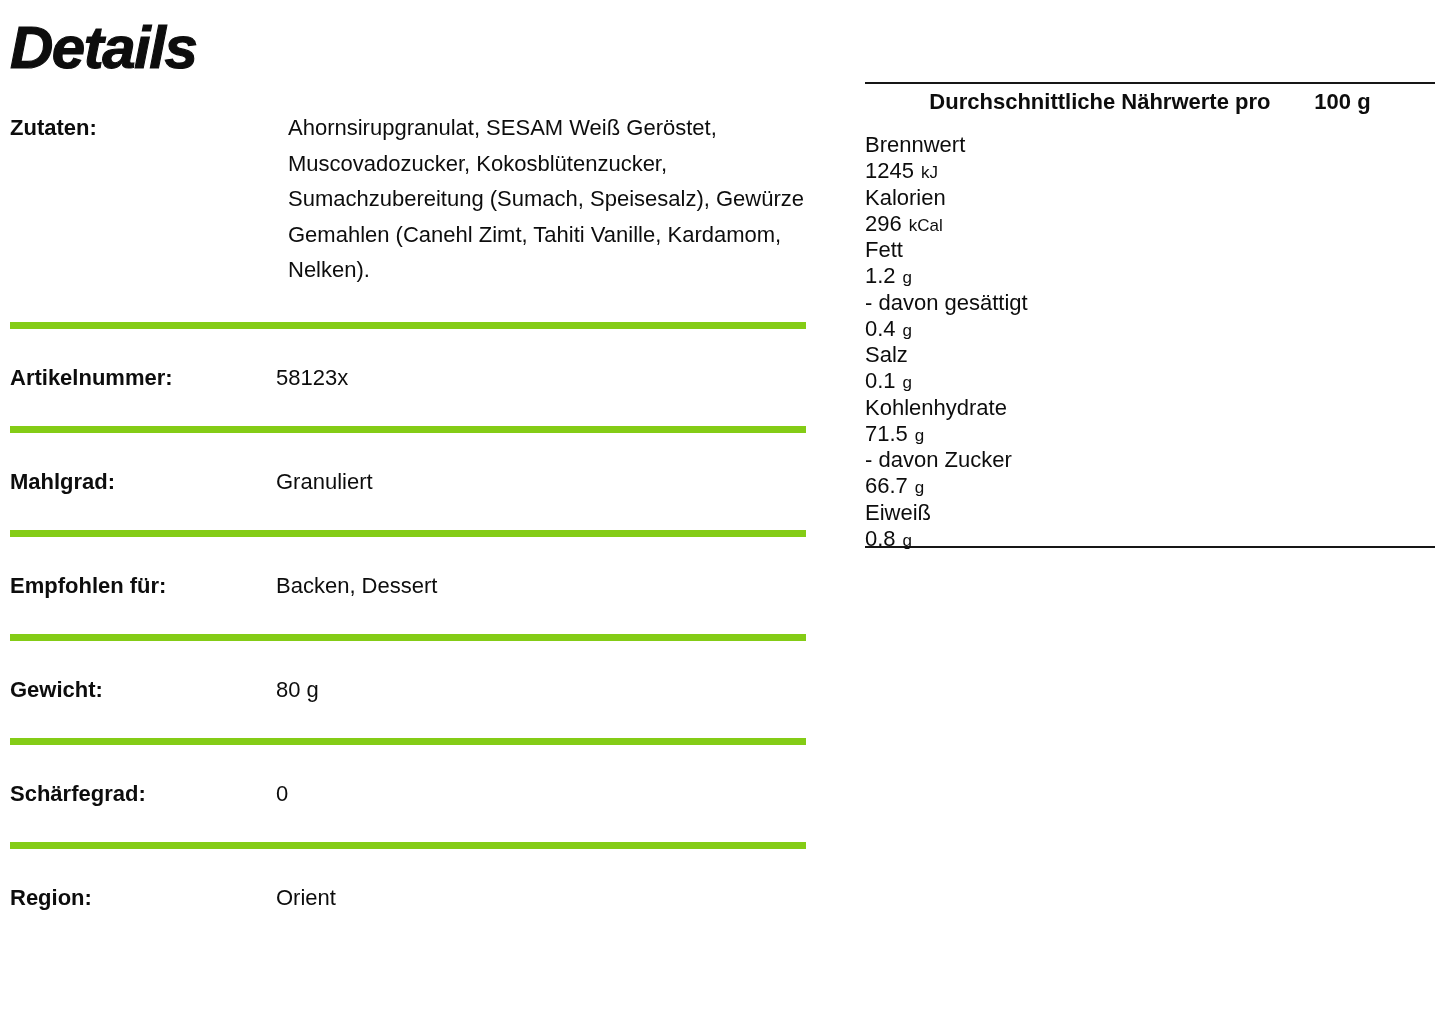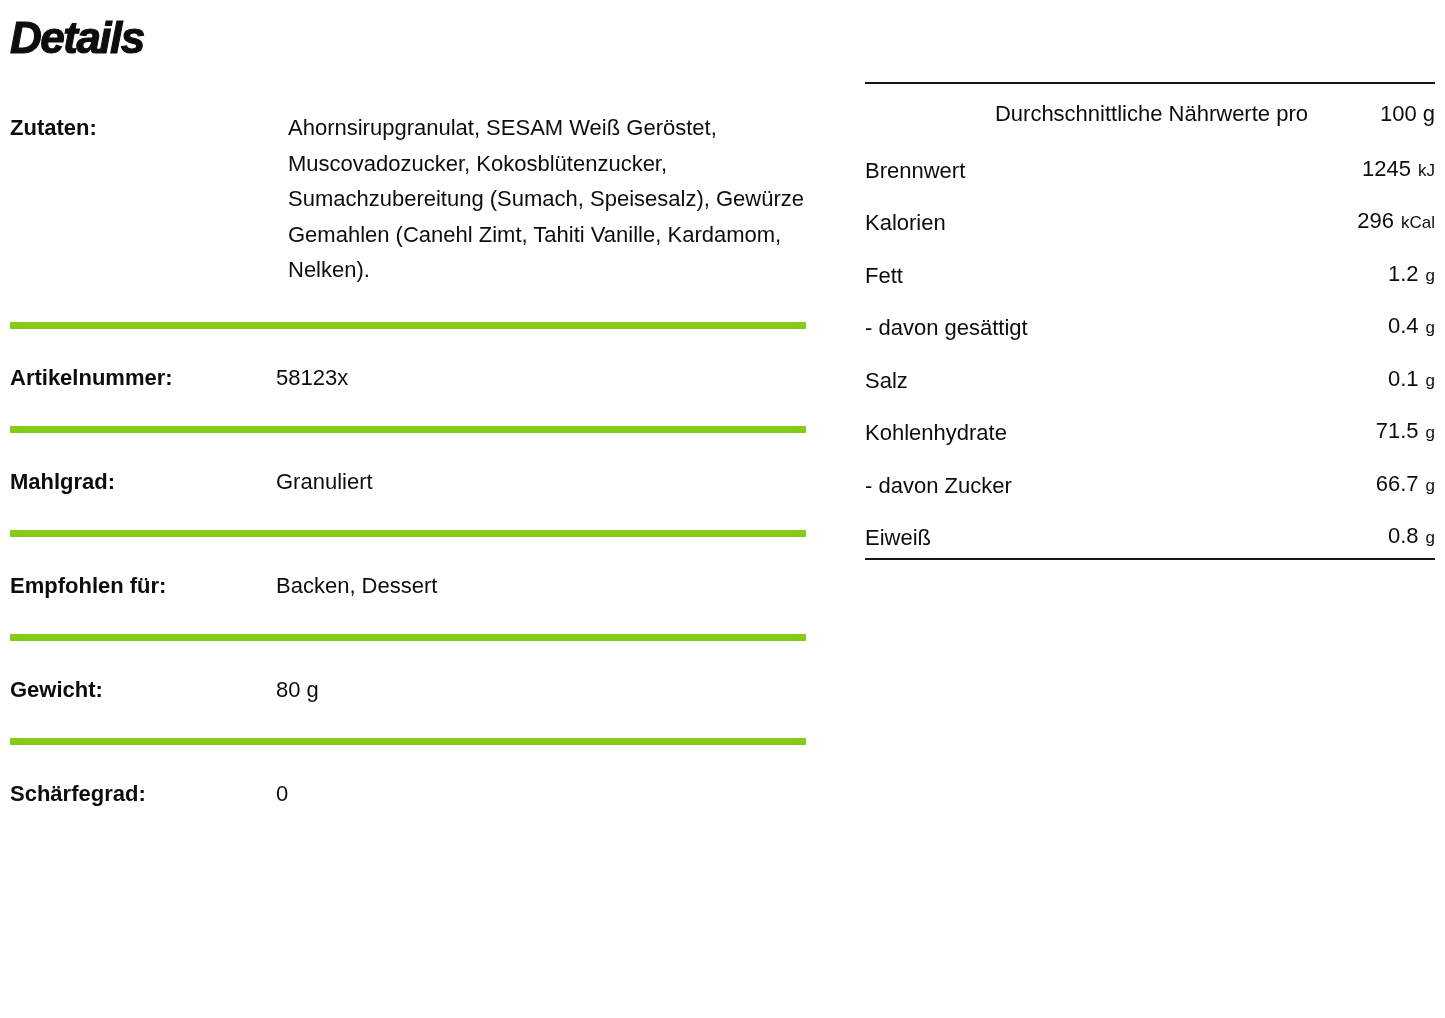--- a/index.html
+++ b/index.html
@@ -15,21 +15,21 @@
     font-family: "Liberation Sans", "DejaVu Sans", sans-serif;
     color: #0d0d0d;
   }
 
   
   .page-title {
     position: absolute;
     left: 10px;
     top: 12px;
     margin: 0;
-    font-size: 44px;
+    font-size: 60px;
     line-height: 1.2;
     font-style: italic;
     font-weight: 700;
     letter-spacing: -1.5px;
     -webkit-text-stroke: 1.1px #0d0d0d;
     color: #0d0d0d;
   }
 
   
   .details-table {
@@ -67,38 +67,39 @@
     position: absolute;
     left: 865px;
     top: 82px;
     width: 570px;
     border-top: 2px solid #161616;
     border-bottom: 2px solid #161616;
     padding-bottom: 7px;
   }
   .n-header {
     display: flex;
-    justify-content: flex-end;
+    justify-content: center;
     align-items: flex-start;
-    padding-top: 12px;
-    font-weight: 400;
+    padding-top: 0;
+    font-weight: 700;
     font-size: 22px;
     line-height: 35px;
   }
   .n-header .n-h-label { width: 385px; }
   .n-header .n-h-value { text-align: right; white-space: nowrap; }
   .n-row {
     display: flex;
     justify-content: space-between;
-    align-items: flex-end;
+    align-items: flex-start;
     height: 52.5px;
     box-sizing: border-box;
     padding-top: 13px;
     font-size: 22px;
     line-height: 26px;
+    flex-direction: column;
   }
   .n-row .n-label { white-space: nowrap; }
   .n-row .n-value { white-space: nowrap; text-align: right; }
   .n-row .n-num  { font-size: 22px; }
   .n-row .n-unit { font-size: 17px; margin-left: 7px; }
 </style>
 </head>
 <body>
 
 <main>
@@ -129,20 +130,24 @@
   <div class="d-row">
     <div class="d-label">Gewicht:</div>
     <div class="d-value">80 g</div>
   </div>
 
   <div class="d-row">
     <div class="d-label">Schärfegrad:</div>
     <div class="d-value">0</div>
   </div>
 
+  <div class="d-row">
+    <div class="d-label">Region:</div>
+    <div class="d-value">Orient</div>
+  </div>
 
 </section>
 
   <section class="nutrition-table">
     <div class="n-header">
       <div class="n-h-label">Durchschnittliche Nährwerte pro</div>
       <div class="n-h-value">100 g</div>
     </div>
     <div>
   <div class="n-row">

